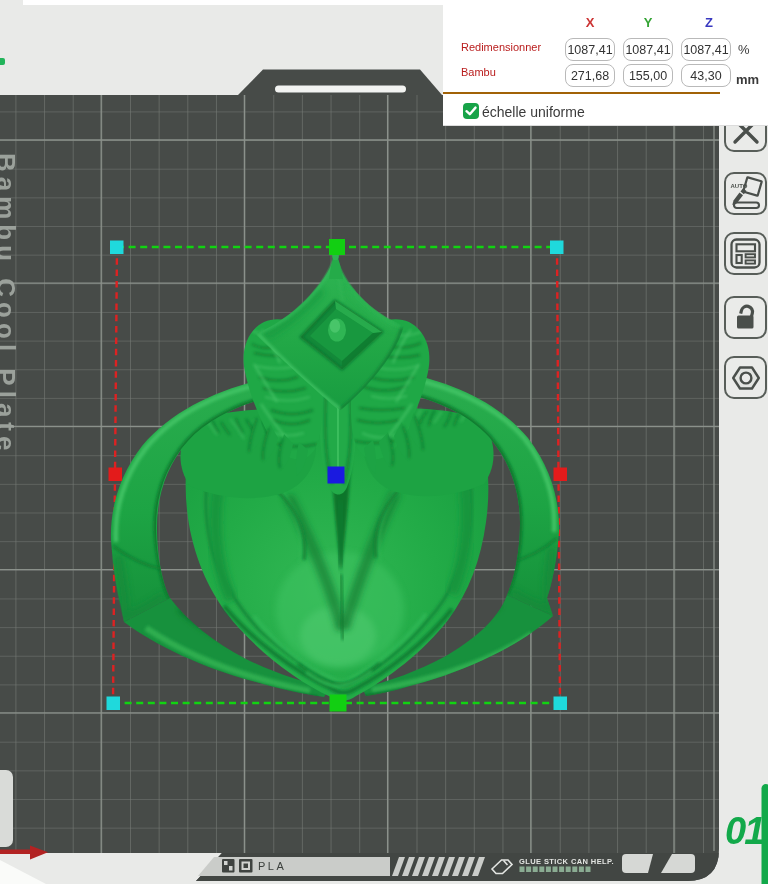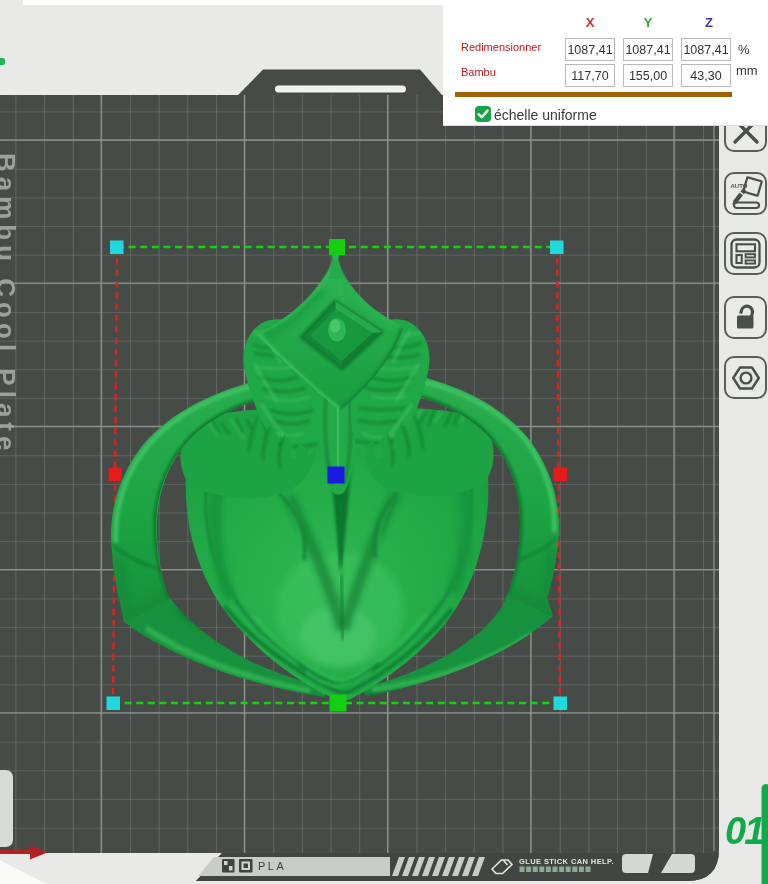--- a/index.html
+++ b/index.html
@@ -8,26 +8,26 @@
   #stage{position:absolute;left:0;top:0;width:768px;height:884px;}
   .abs{position:absolute;}
   
   .tbtn{position:absolute;left:724px;width:43px;height:43px;border:2.4px solid #585e59;
         border-radius:10px;background:#eaebe9;box-sizing:border-box;
         display:flex;align-items:center;justify-content:center;}
   
   #panel{position:absolute;left:443px;top:0;width:325px;height:125px;background:#ffffff;
          border-bottom:1px solid #dcdcdc;}
   #panel .axis{position:absolute;top:15px;width:20px;text-align:center;font-size:13px;font-weight:bold;}
-  .inp{position:absolute;width:50px;height:23px;border:1px solid #b9b9b9;border-radius:0;
+  .inp{position:absolute;width:50px;height:23px;border:1px solid #b9b9b9;border-radius:8px;
        box-sizing:border-box;font-size:12.5px;color:#333;display:flex;align-items:center;
        justify-content:center;background:#fff;}
   .rowlab{position:absolute;left:18px;font-size:11px;color:#b91c1c;}
   .unit{position:absolute;font-size:13px;color:#3a3a3a;}
-  #chkrow{position:absolute;left:12px;top:92px;width:277px;height:33px;border-top:5px solid #a16207;}
+  #chkrow{position:absolute;left:0;top:92px;width:277px;height:33px;border-top:2px solid #a16207;}
   #chk{position:absolute;left:20px;top:9px;width:16px;height:16px;background:#17a348;
        border-radius:4px;}
   #chklab{position:absolute;left:39px;top:10px;font-size:14px;color:#3a3a3a;}
 </style>
 </head>
 <body>
 
 <svg id="stage" width="768" height="884" viewBox="0 0 768 884">
 <defs>
   <pattern id="grid" patternUnits="userSpaceOnUse" x="15.4" y="111.4" width="28.65" height="28.65">
@@ -463,24 +463,24 @@
 <div id="panel">
   <div class="axis" style="left:137px;color:#cc3434;">X</div>
   <div class="axis" style="left:195px;color:#35a435;">Y</div>
   <div class="axis" style="left:256px;color:#3939c0;">Z</div>
   <div class="rowlab" style="top:41px;">Redimensionner</div>
   <div class="rowlab" style="top:66px;">Bambu</div>
   <div class="inp" style="left:122px;top:38px;">1087,41</div>
   <div class="inp" style="left:180px;top:38px;">1087,41</div>
   <div class="inp" style="left:238px;top:38px;">1087,41</div>
   <div class="unit" style="left:295px;top:42px;">%</div>
-  <div class="inp" style="left:122px;top:64px;">117,70</div>
+  <div class="inp" style="left:122px;top:64px;">271,68</div>
   <div class="inp" style="left:180px;top:64px;">155,00</div>
   <div class="inp" style="left:238px;top:64px;">43,30</div>
-  <div class="unit" style="left:293px;top:63px;">mm</div>
+  <div class="unit" style="left:293px;top:72px;font-weight:bold;">mm</div>
   <div id="chkrow">
     <div id="chk">
       <svg width="16" height="16" viewBox="0 0 16 16">
         <path d="M3.5 8.2 L6.8 11.2 L12.5 4.6" stroke="#ffffff" stroke-width="2.4" fill="none" stroke-linecap="round" stroke-linejoin="round"></path>
       </svg>
     </div>
     <div id="chklab">échelle uniforme</div>
   </div>
 </div>
 

